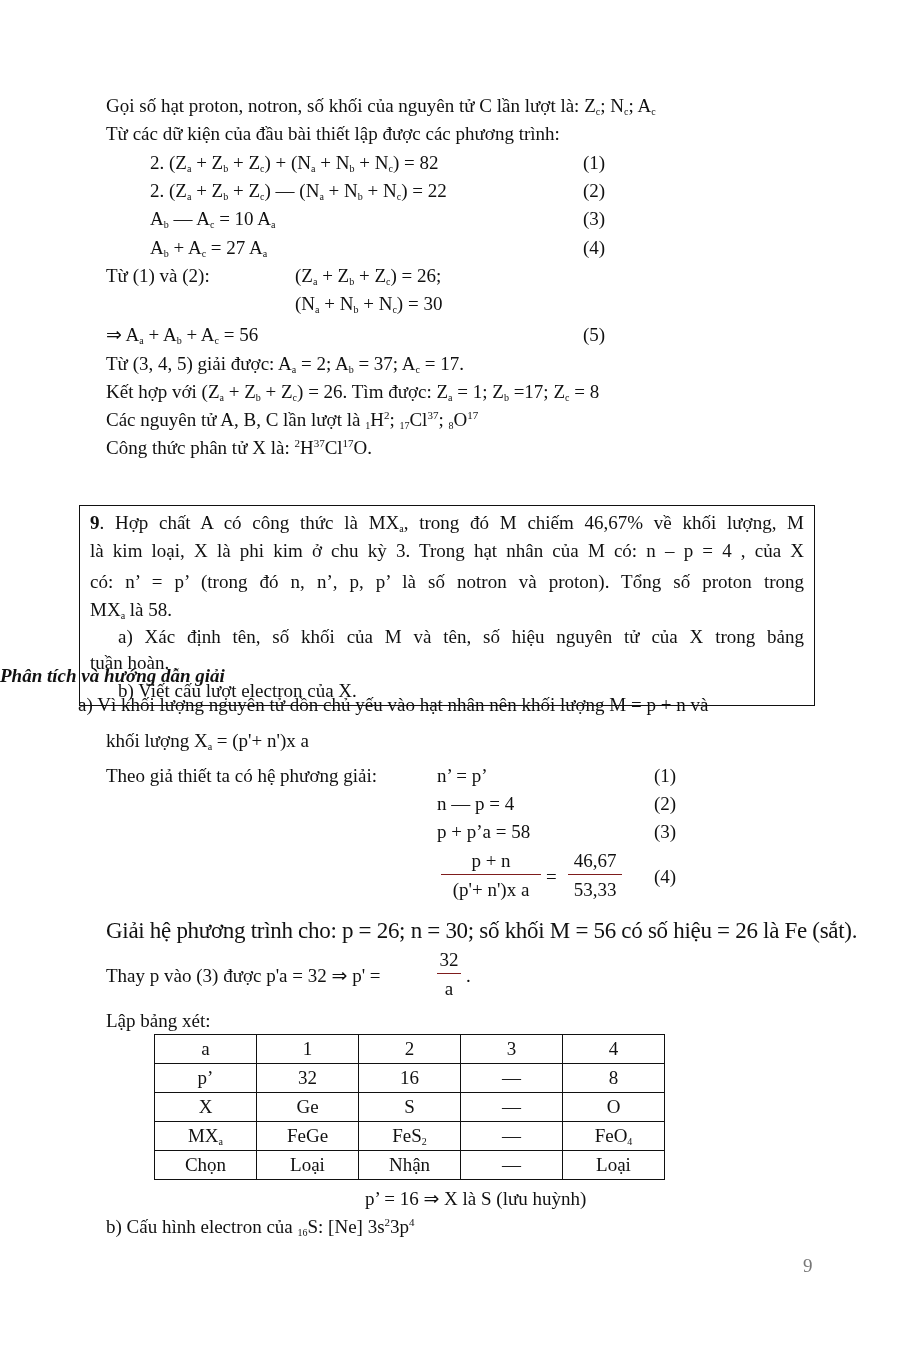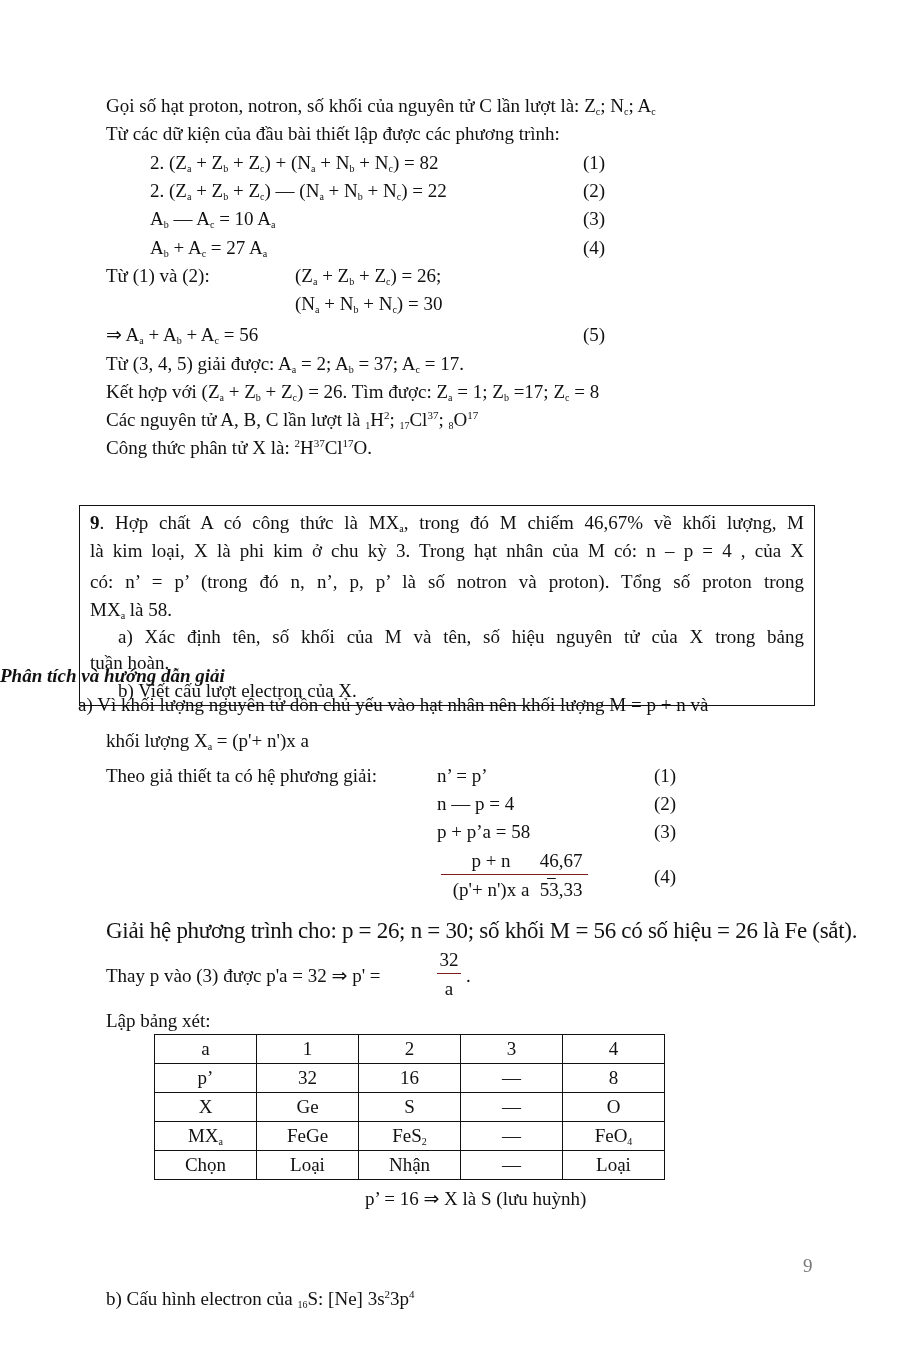--- a/index.html
+++ b/index.html
@@ -78,21 +78,21 @@
 <div class="ln" style="left:437px;top:793px">n — p = 4</div>
 <div class="num" style="left:654px;top:793px">(2)</div>
 <div class="ln" style="left:437px;top:821px">p + p’a = 58</div>
 <div class="num" style="left:654px;top:821px">(3)</div>
 
 <div class="frac" style="left:441px;top:850px;width:100px">
   <span class="top">p + n</span>
   <span class="bot">(p'+ n')x a</span>
 </div>
 <div class="ln" style="left:546px;top:866px">=</div>
-<div class="frac" style="left:534px;top:850px;width:54px">
+<div class="frac" style="left:568px;top:850px;width:54px">
   <span class="top">46,67</span>
   <span class="bot">53,33</span>
 </div>
 <div class="num" style="left:654px;top:866px">(4)</div>
 
 <div class="ln" style="left:106px;top:920px;font-size:23px;letter-spacing:-0.3px">Giải hệ phương trình cho: p = 26; n = 30; số khối M = 56 có số hiệu = 26 là Fe (sắt).</div>
 <div class="ln" style="left:106px;top:965px">Thay p vào (3) được  p'a = 32 ⇒ p' =</div>
 <div class="frac" style="left:437px;top:949px;width:24px">
   <span class="top">32</span>
   <span class="bot">a</span>
@@ -135,15 +135,15 @@
     <td>Chọn</td>
     <td>Loại</td>
     <td>Nhận</td>
     <td>—</td>
     <td>Loại</td>
   </tr>
 </tbody>
   </table>
 
 <div class="ln" style="left:365px;top:1188px">p’ = 16 ⇒ X là S (lưu huỳnh)</div>
-<div class="ln" style="left:106px;top:1288px">b) Cấu hình electron của <sub>16</sub>S: [Ne] 3s<sup>2</sup>3p<sup>4</sup></div>
+<div class="ln" style="left:106px;top:1216px">b) Cấu hình electron của <sub>16</sub>S: [Ne] 3s<sup>2</sup>3p<sup>4</sup></div>
 
 <div class="pagenum">9</div>
 
 </body></html>

